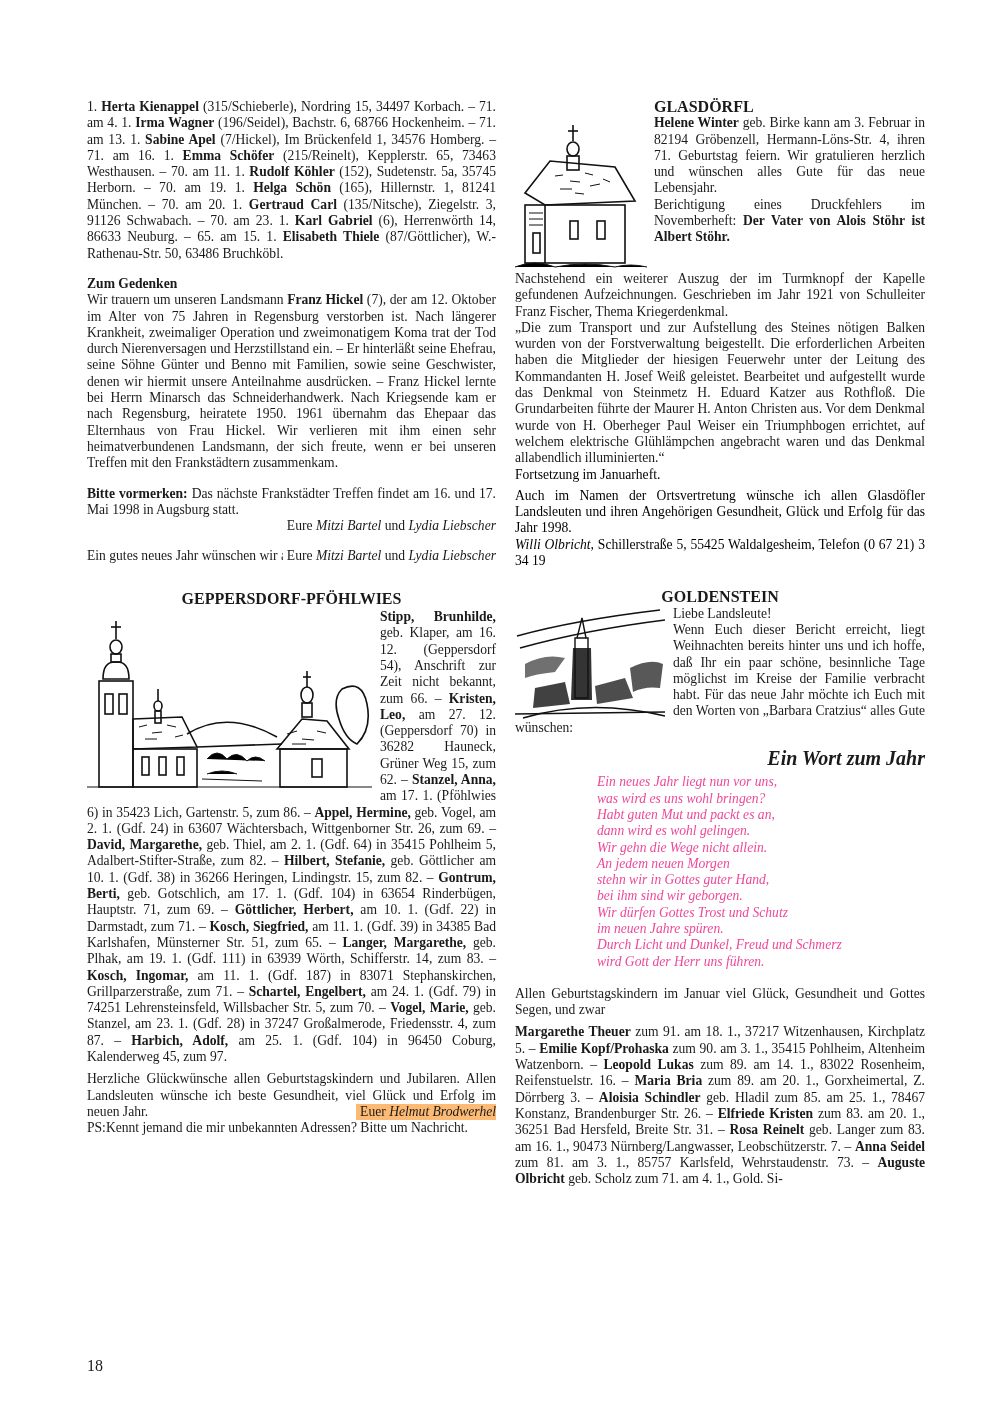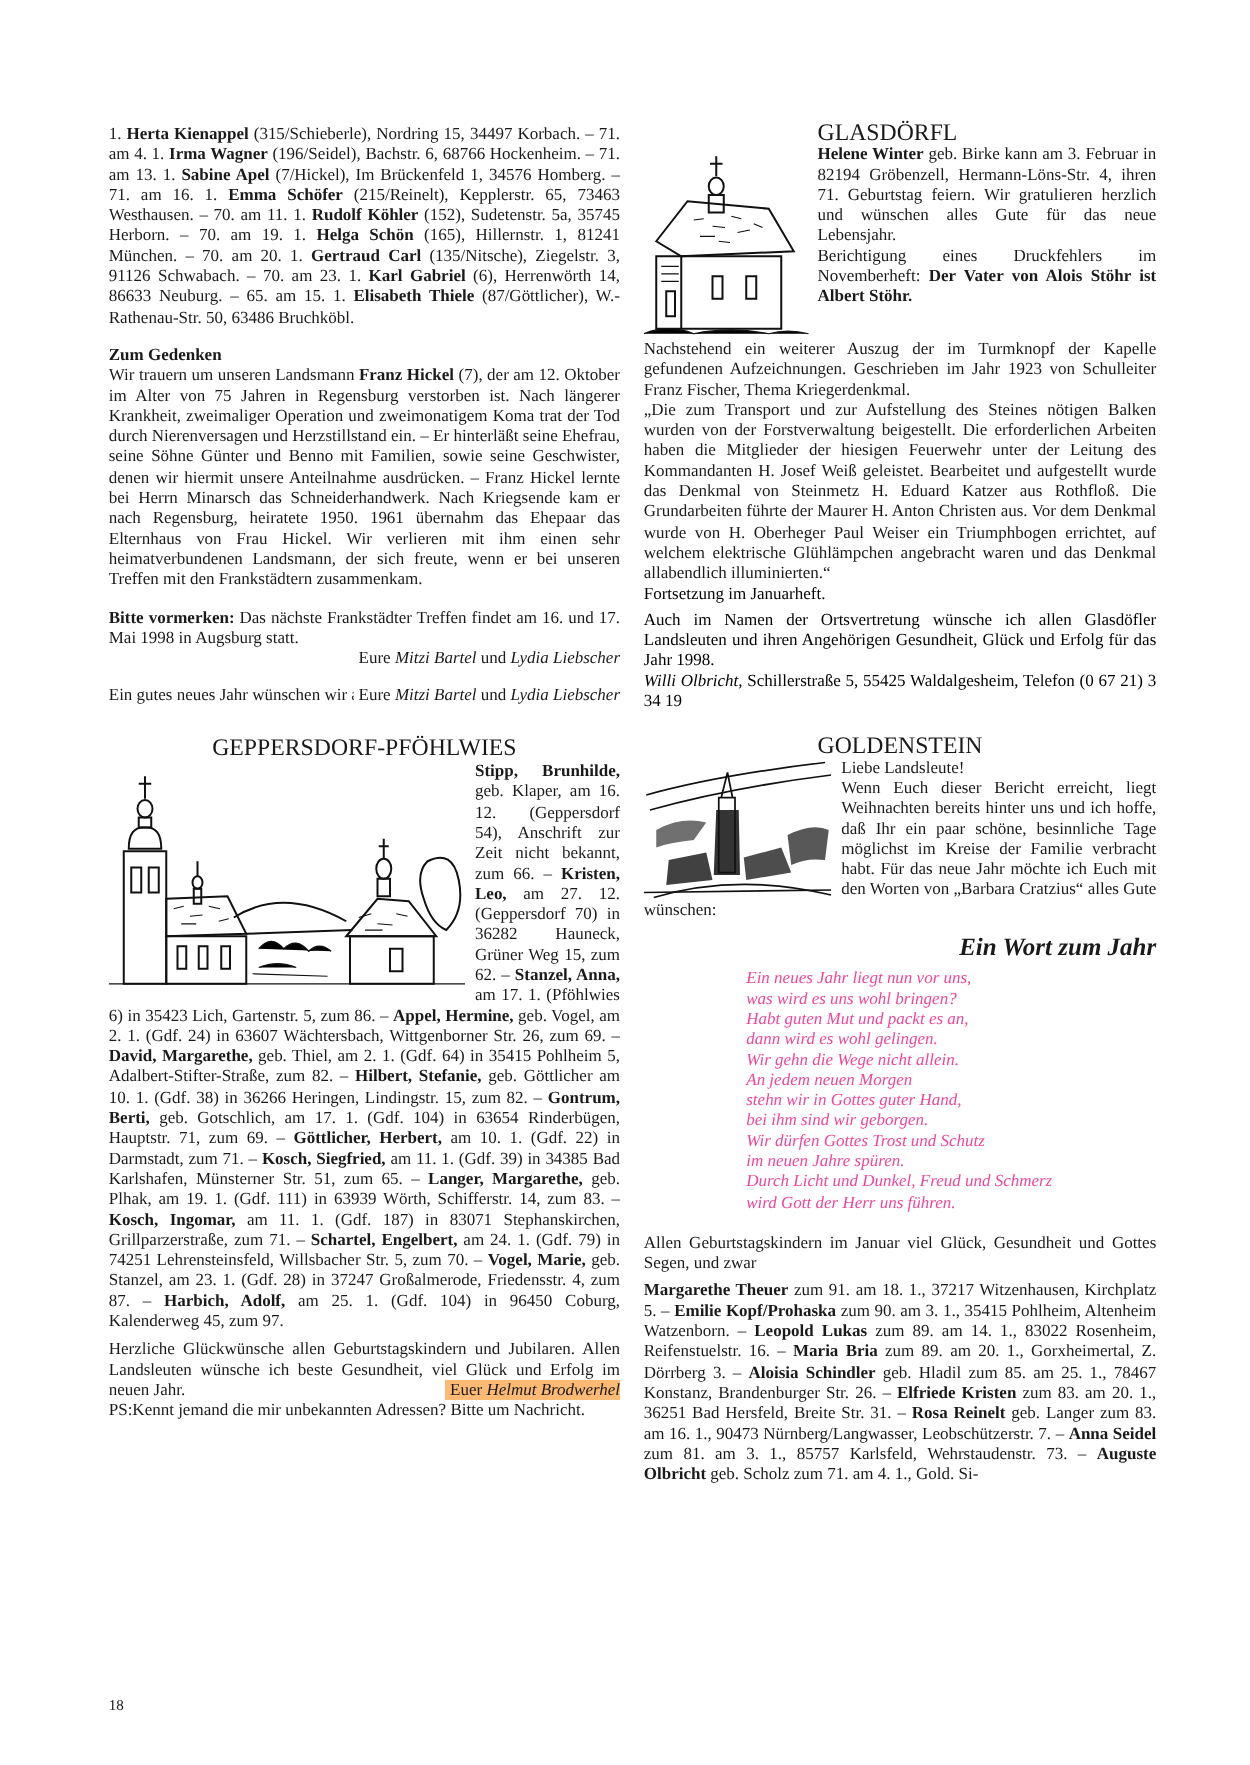--- a/index.html
+++ b/index.html
@@ -6,28 +6,28 @@
   body { width:1000px; height:1412px; position:relative; overflow:hidden;
          font-family:"Liberation Serif", "DejaVu Serif", serif; color:#1a1a1a; }
   .col { position:absolute; font-size:13.6px; line-height:16.3px; text-align:justify; }
   .col-left { left:87px; top:99px; width:409px; }
   .col-right { left:515px; top:99px; width:410px; }
   p { margin:0; }
   .gap { margin-top:14px; }
   .gap-s { margin-top:6px; }
   b { font-weight:bold; }
   i { font-style:italic; }
-  .h-section { font-weight:normal; text-align:center; font-size:19px; margin:0; }
+  .h-section { font-weight:bold; text-align:center; font-size:16px; margin:0; }
   .sig { text-align:right; }
   .grey { color:#000000; }
   .fig { float:left; }
   .fig svg { display:block; }
   .poem-title { text-align:right; font-style:italic; font-weight:bold; font-size:20px; margin:14px 0 8px 0; }
   .poem { margin-left:82px; font-style:italic; line-height:16.3px; text-align:left; color:#ec4899; }
-  .page-num { position:absolute; left:87px; top:1357px; font-size:12px; }
+  .page-num { position:absolute; left:87px; top:1357px; font-size:16px; }
   .clear { clear:both; }
 </style>
 </head>
 <body>
 
 <div class="col col-left">
   <p>1. <b>Herta Kienappel</b> (315/Schieberle), Nordring 15, 34497 Korbach. – 71. am 4. 1. <b>Irma Wagner</b> (196/Seidel), Bachstr. 6, 68766 Hockenheim. – 71. am 13. 1. <b>Sabine Apel</b> (7/Hickel), Im Brückenfeld 1, 34576 Homberg. – 71. am 16. 1. <b>Emma Schöfer</b> (215/Reinelt), Kepplerstr. 65, 73463 Westhausen. – 70. am 11. 1. <b>Rudolf Köhler</b> (152), Sudetenstr. 5a, 35745 Herborn. – 70. am 19. 1. <b>Helga Schön</b> (165), Hillernstr. 1, 81241 München. – 70. am 20. 1. <b>Gertraud Carl</b> (135/Nitsche), Ziegelstr. 3, 91126 Schwabach. – 70. am 23. 1. <b>Karl Gabriel</b> (6), Herrenwörth 14, 86633 Neuburg. – 65. am 15. 1. <b>Elisabeth Thiele</b> (87/Göttlicher), W.-Rathenau-Str. 50, 63486 Bruchköbl.</p>
 
   <p class="gap"><b>Zum Gedenken</b></p>
   <p>Wir trauern um unseren Landsmann <b>Franz Hickel</b> (7), der am 12. Oktober im Alter von 75 Jahren in Regensburg verstorben ist. Nach längerer Krankheit, zweimaliger Operation und zweimonatigem Koma trat der Tod durch Nierenversagen und Herzstillstand ein. – Er hinterläßt seine Ehefrau, seine Söhne Günter und Benno mit Familien, sowie seine Geschwister, denen wir hiermit unsere Anteilnahme ausdrücken. – Franz Hickel lernte bei Herrn Minarsch das Schneiderhandwerk. Nach Kriegsende kam er nach Regensburg, heiratete 1950. 1961 übernahm das Ehepaar das Elternhaus von Frau Hickel. Wir verlieren mit ihm einen sehr heimatverbundenen Landsmann, der sich freute, wenn er bei unseren Treffen mit den Frankstädtern zusammenkam.</p>
@@ -121,21 +121,21 @@
           <path d="M0 146 q20 -8 40 0 q30 -6 60 0 q15 -4 32 0"></path>
         </g>
       </svg>
     </div>
     <p class="h-section" style="text-align:left; padding-left:26px;">GLASDÖRFL</p>
     <p><b>Helene Winter</b> geb. Birke kann am 3. Februar in 82194 Gröbenzell, Hermann-Löns-Str. 4, ihren 71. Geburtstag feiern. Wir gratulieren herzlich und wünschen alles Gute für das neue Lebensjahr.</p>
     <p>Berichtigung eines Druckfehlers im Novemberheft: <b>Der Vater von Alois Stöhr ist Albert Stöhr.</b></p>
     <div class="clear"></div>
   </div>
 
-  <p>Nachstehend ein weiterer Auszug der im Turmknopf der Kapelle gefundenen Aufzeichnungen. Geschrieben im Jahr 1923 von Schulleiter Franz Fischer, Thema Kriegerdenkmal.</p>
+  <p>Nachstehend ein weiterer Auszug der im Turmknopf der Kapelle gefundenen Aufzeichnungen. Geschrieben im Jahr 1921 von Schulleiter Franz Fischer, Thema Kriegerdenkmal.</p>
   <p>„Die zum Transport und zur Aufstellung des Steines nötigen Balken wurden von der Forstverwaltung beigestellt. Die erforderlichen Arbeiten haben die Mitglieder der hiesigen Feuerwehr unter der Leitung des Kommandanten H. Josef Weiß geleistet. Bearbeitet und aufgestellt wurde das Denkmal von Steinmetz H. Eduard Katzer aus Rothfloß. Die Grundarbeiten führte der Maurer H. Anton Christen aus. Vor dem Denkmal wurde von H. Oberheger Paul Weiser ein Triumphbogen errichtet, auf welchem elektrische Glühlämpchen angebracht waren und das Denkmal allabendlich illuminierten.“</p>
   <p class="grey">Fortsetzung im Januarheft.</p>
   <p class="grey" style="margin-top:5px;">Auch im Namen der Ortsvertretung wünsche ich allen Glasdöfler Landsleuten und ihren Angehörigen Gesundheit, Glück und Erfolg für das Jahr 1998.</p>
   <p class="grey"><i>Willi Olbricht,</i> Schillerstraße 5, 55425 Waldalgesheim, Telefon (0 67 21) 3 34 19</p>
 
   <div style="margin-top:20px;">
     <p class="h-section">GOLDENSTEIN</p>
     <div class="fig" style="width:150px; height:112px; margin-right:8px; margin-top:2px;">
       <svg width="150" height="112" viewBox="0 0 150 112">
         <g fill="none" stroke="#111" stroke-width="1.4">

